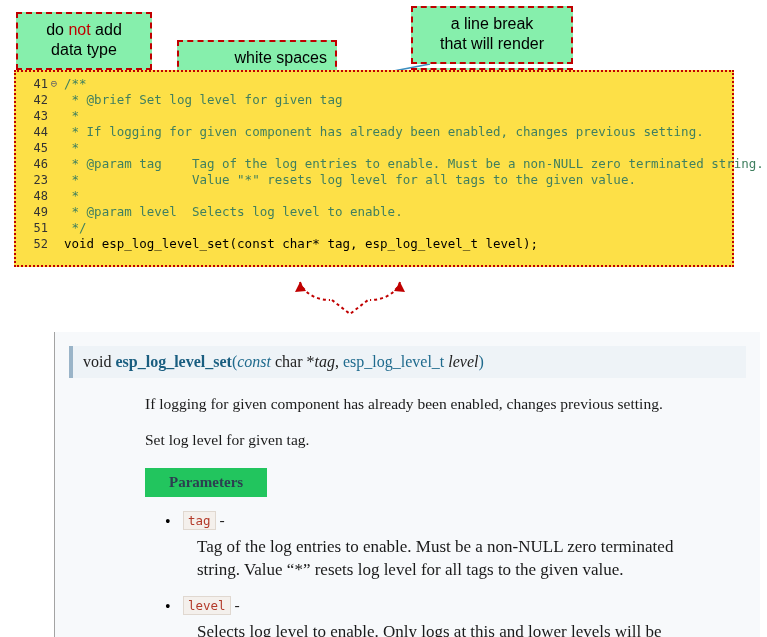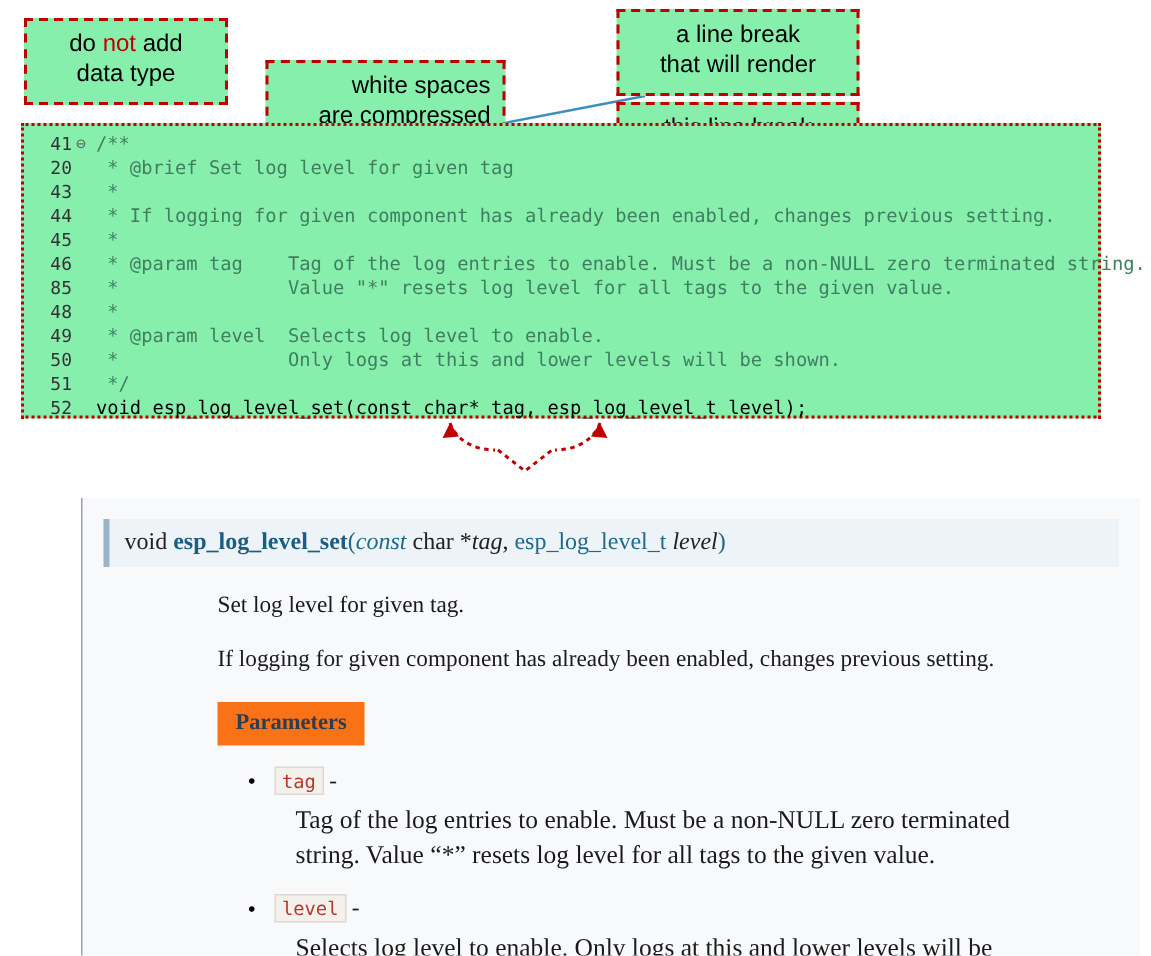--- a/index.html
+++ b/index.html
@@ -64,25 +64,25 @@
     top: 0;
     width: 767px;
     height: 637px;
     pointer-events: none;
   }
 
   
   #code-block {
     position: absolute;
     left: 14px;
-    top: 82px;
+    top: 70px;
     width: 720px;
     height: 197px;
     border: 2px dotted #c00000;
-    background: #86efac;
+    background: #fde047;
     box-sizing: border-box;
     padding: 4px 2px 4px 2px;
   }
   .code-line {
     display: flex;
     align-items: flex-start;
     font-family: "DejaVu Sans Mono", monospace;
     font-size: 12.5px;
     line-height: 16px;
     white-space: pre;
@@ -141,26 +141,26 @@
   .doc-para {
     font-family: "Liberation Serif", serif;
     font-size: 15.5px;
     color: #1a1a1a;
     margin: 16px 30px 0 90px;
     line-height: 1.3;
   }
   #params-head {
     margin: 18px 0 0 90px;
     display: inline-block;
-    background: #f97316;
+    background: #22c55e;
     color: #2c3e50;
     font-family: "Liberation Serif", serif;
     font-size: 15px;
     font-weight: bold;
-    padding: 6px 12px;
+    padding: 6px 24px;
   }
   .param-item {
     margin: 14px 30px 0 128px;
     position: relative;
     font-family: "Liberation Serif", serif;
   }
   .param-bullet {
     position: absolute;
     left: -18px;
     top: 2px;
@@ -225,21 +225,21 @@
   <span>will </span><span class="red">not</span><span> render</span>
 </div>
 
 <div id="code-block">
   <div class="code-line">
     <span class="ln">41</span>
     <span class="fold">⊖</span>
     <span class="code-text">/**</span>
   </div>
   <div class="code-line">
-    <span class="ln">20</span>
+    <span class="ln">42</span>
     <span class="fold"></span>
     <span class="code-text"> * @brief Set log level for given tag</span>
   </div>
   <div class="code-line">
     <span class="ln">43</span>
     <span class="fold"></span>
     <span class="code-text"> *</span>
   </div>
   <div class="code-line">
     <span class="ln">44</span>
@@ -250,56 +250,51 @@
     <span class="ln">45</span>
     <span class="fold"></span>
     <span class="code-text"> *</span>
   </div>
   <div class="code-line">
     <span class="ln">46</span>
     <span class="fold"></span>
     <span class="code-text"> * @param tag    Tag of the log entries to enable. Must be a non-NULL zero terminated string.</span>
   </div>
   <div class="code-line">
-    <span class="ln">85</span>
+    <span class="ln">23</span>
     <span class="fold"></span>
     <span class="code-text"> *               Value "*" resets log level for all tags to the given value.</span>
   </div>
   <div class="code-line">
     <span class="ln">48</span>
     <span class="fold"></span>
     <span class="code-text"> *</span>
   </div>
   <div class="code-line">
     <span class="ln">49</span>
     <span class="fold"></span>
     <span class="code-text"> * @param level  Selects log level to enable.</span>
-  </div>
-  <div class="code-line">
-    <span class="ln">50</span>
-    <span class="fold"></span>
-    <span class="code-text"> *               Only logs at this and lower levels will be shown.</span>
   </div>
   <div class="code-line">
     <span class="ln">51</span>
     <span class="fold"></span>
     <span class="code-text"> */</span>
   </div>
   <div class="code-line">
     <span class="ln">52</span>
     <span class="fold"></span>
     <span class="code-text" style="color:#000000;font-weight:normal;">void esp_log_level_set(const char* tag, esp_log_level_t level);</span>
   </div>
 </div>
 
 <div id="doc-panel">
   <div id="doc-signature"><span class="plain">void </span><span class="fname">esp_log_level_set</span><span>(</span><span class="ital">const</span><span class="plain"> char *</span><span class="ital plain">tag</span><span class="plain">, </span><span>esp_log_level_t </span><span class="ital plain">level</span><span>)</span></div>
 
+  <div class="doc-para">If logging for given component has already been enabled, changes previous setting.</div>
   <div class="doc-para">Set log level for given tag.</div>
-  <div class="doc-para">If logging for given component has already been enabled, changes previous setting.</div>
 
   <div id="params-head">Parameters</div>
 
   <div class="param-item">
     <span class="param-bullet">•</span>
     <span class="param-code">tag</span><span class="param-dash"> -</span>
     <div class="param-desc">Tag of the log entries to enable. Must be a non-NULL zero terminated string. Value “*” resets log level for all tags to the given value.</div>
   </div>
 
   <div class="param-item">

